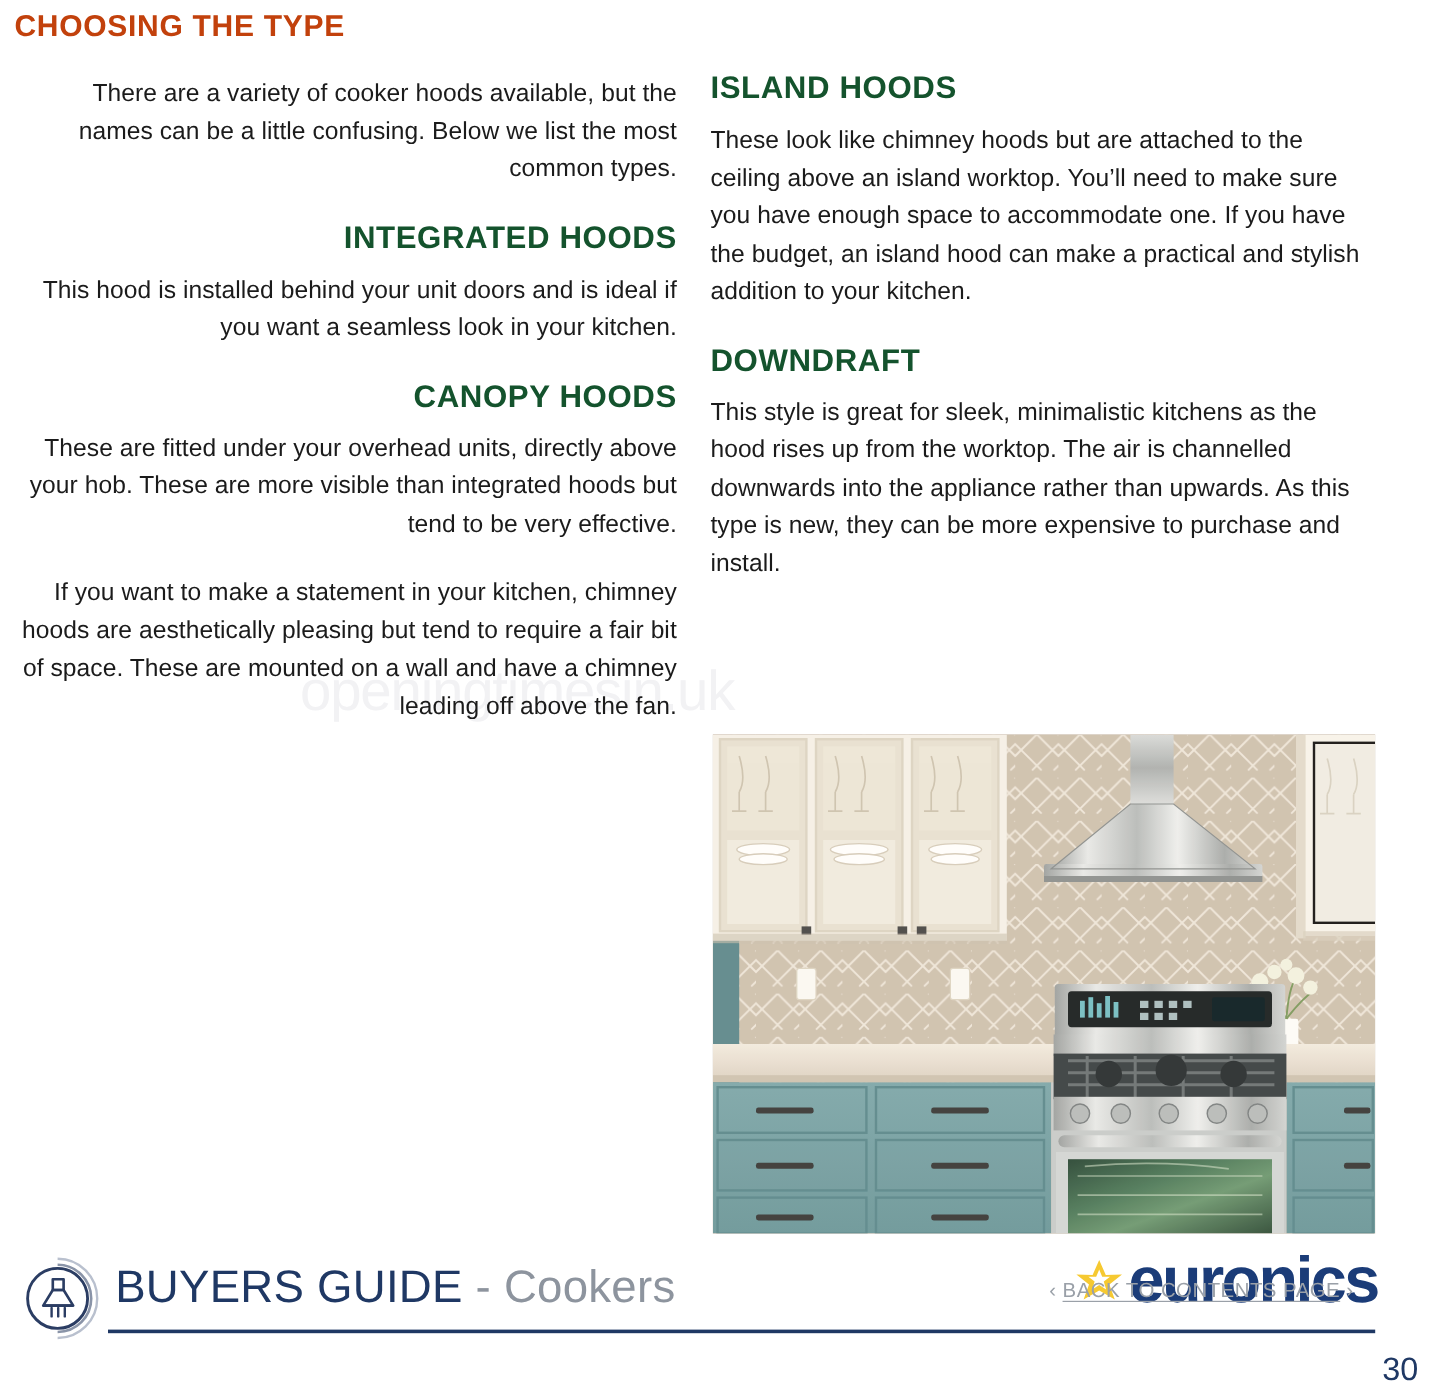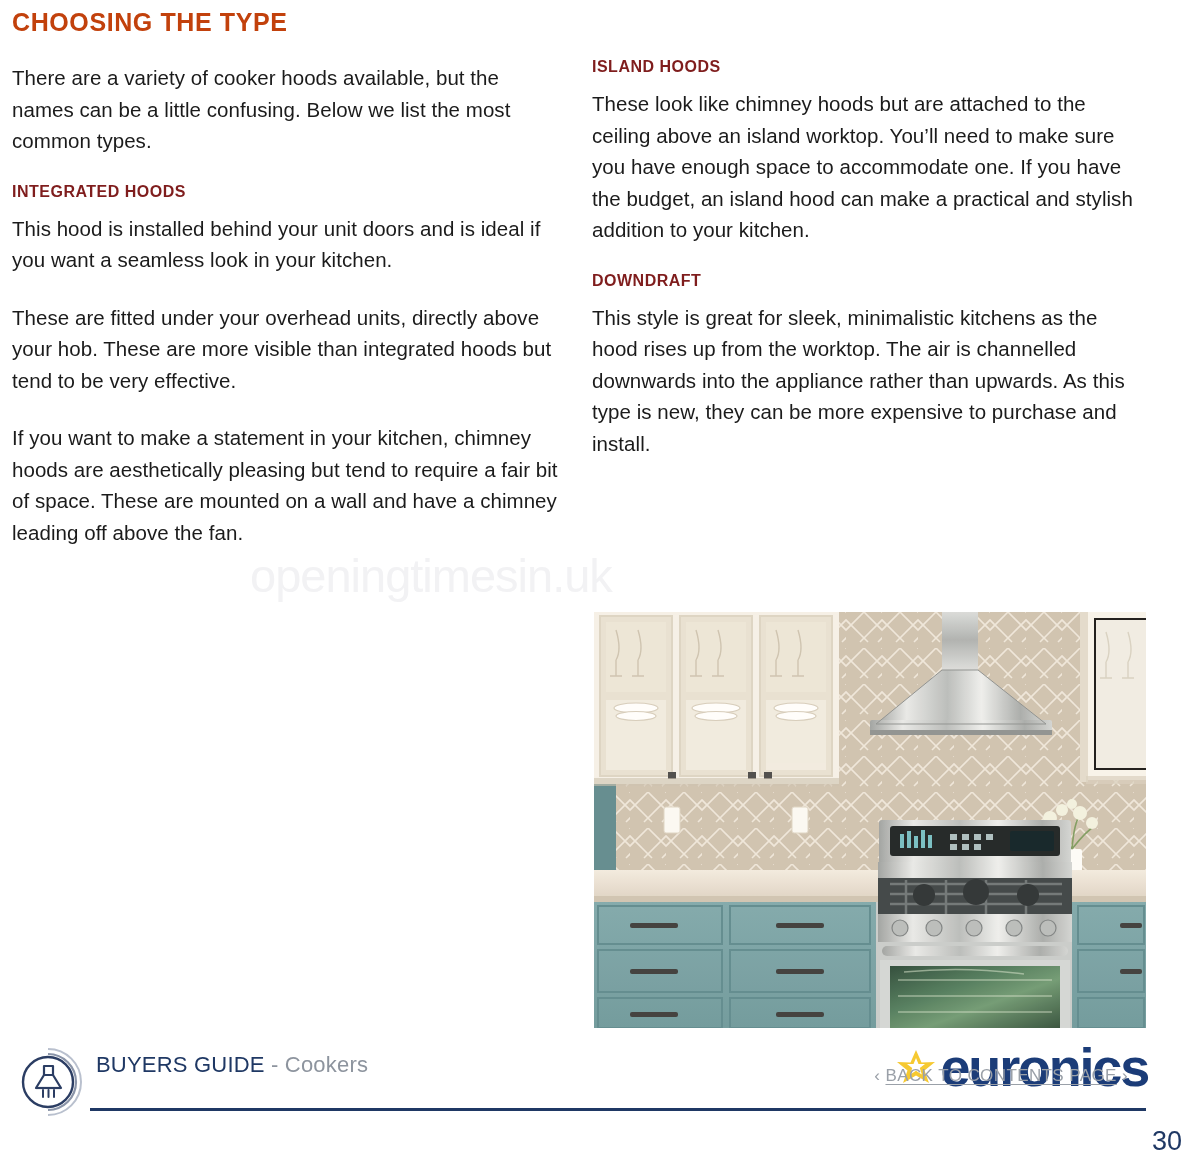--- a/index.html
+++ b/index.html
@@ -38,28 +38,28 @@
     letter-spacing: 0.6px;
     color: #c2410c;
     z-index: 3;
   }
 
   
   .col {
     position: absolute;
     z-index: 3;
   }
-  .col-left  { left: 12px;  top: 62px; width: 552px; }
+  .col-left  { left: 12px;  top: 62px; width: 552px; text-align: right; }
   .col-right { left: 592px; top: 58px; width: 556px; }
 
   .sec-head {
-    font-size: 16px;
+    font-size: 26px;
     font-weight: bold;
     letter-spacing: 0.5px;
-    color: #7f1d1d;
+    color: #14532d;
     margin-bottom: 12px;
   }
   .sec-body {
     font-size: 20.5px;
     line-height: 31.5px;
     color: #1b1b1b;
     margin-bottom: 26px;
     letter-spacing: 0.05px;
   }
   .sec-body:last-child { margin-bottom: 0; }
@@ -84,21 +84,21 @@
     left: 14px;
     top: 1046px;
     width: 72px;
     height: 72px;
     z-index: 3;
   }
   .footer-title {
     position: absolute;
     left: 96px;
     top: 1052px;
-    font-size: 22px;
+    font-size: 38px;
     white-space: nowrap;
     z-index: 3;
     letter-spacing: 0.2px;
   }
   .ft-strong { color: #1f3864; }
   .ft-light  { color: #8d949e; }
 
   .euronics {
     position: absolute;
     right: 52px;
@@ -159,20 +159,21 @@
 
 <div class="page-title">CHOOSING THE TYPE</div>
 
 <div class="col col-left">
   <div class="sec-body">There are a variety of cooker hoods available, but the names can be a little confusing. Below we list the most common types.</div>
 
 
   <div class="sec-head">INTEGRATED HOODS</div>
   <div class="sec-body">This hood is installed behind your unit doors and is ideal if you want a seamless look in your kitchen.</div>
 
+  <div class="sec-head">CANOPY HOODS</div>
   <div class="sec-body">These are fitted under your overhead units, directly above your hob. These are more visible than integrated hoods but tend to be very effective.</div>
 
   <div class="sec-body">If you want to make a statement in your kitchen, chimney hoods are aesthetically pleasing but tend to require a fair bit of space. These are mounted on a wall and have a chimney leading off above the fan.</div>
 </div>
 
 <div class="col col-right">
   <div class="sec-head">ISLAND HOODS</div>
   <div class="sec-body">These look like chimney hoods but are attached to the ceiling above an island worktop. You’ll need to make sure you have enough space to accommodate one. If you have the budget, an island hood can make a practical and stylish addition to your kitchen.</div>
 
   <div class="sec-head">DOWNDRAFT</div>

